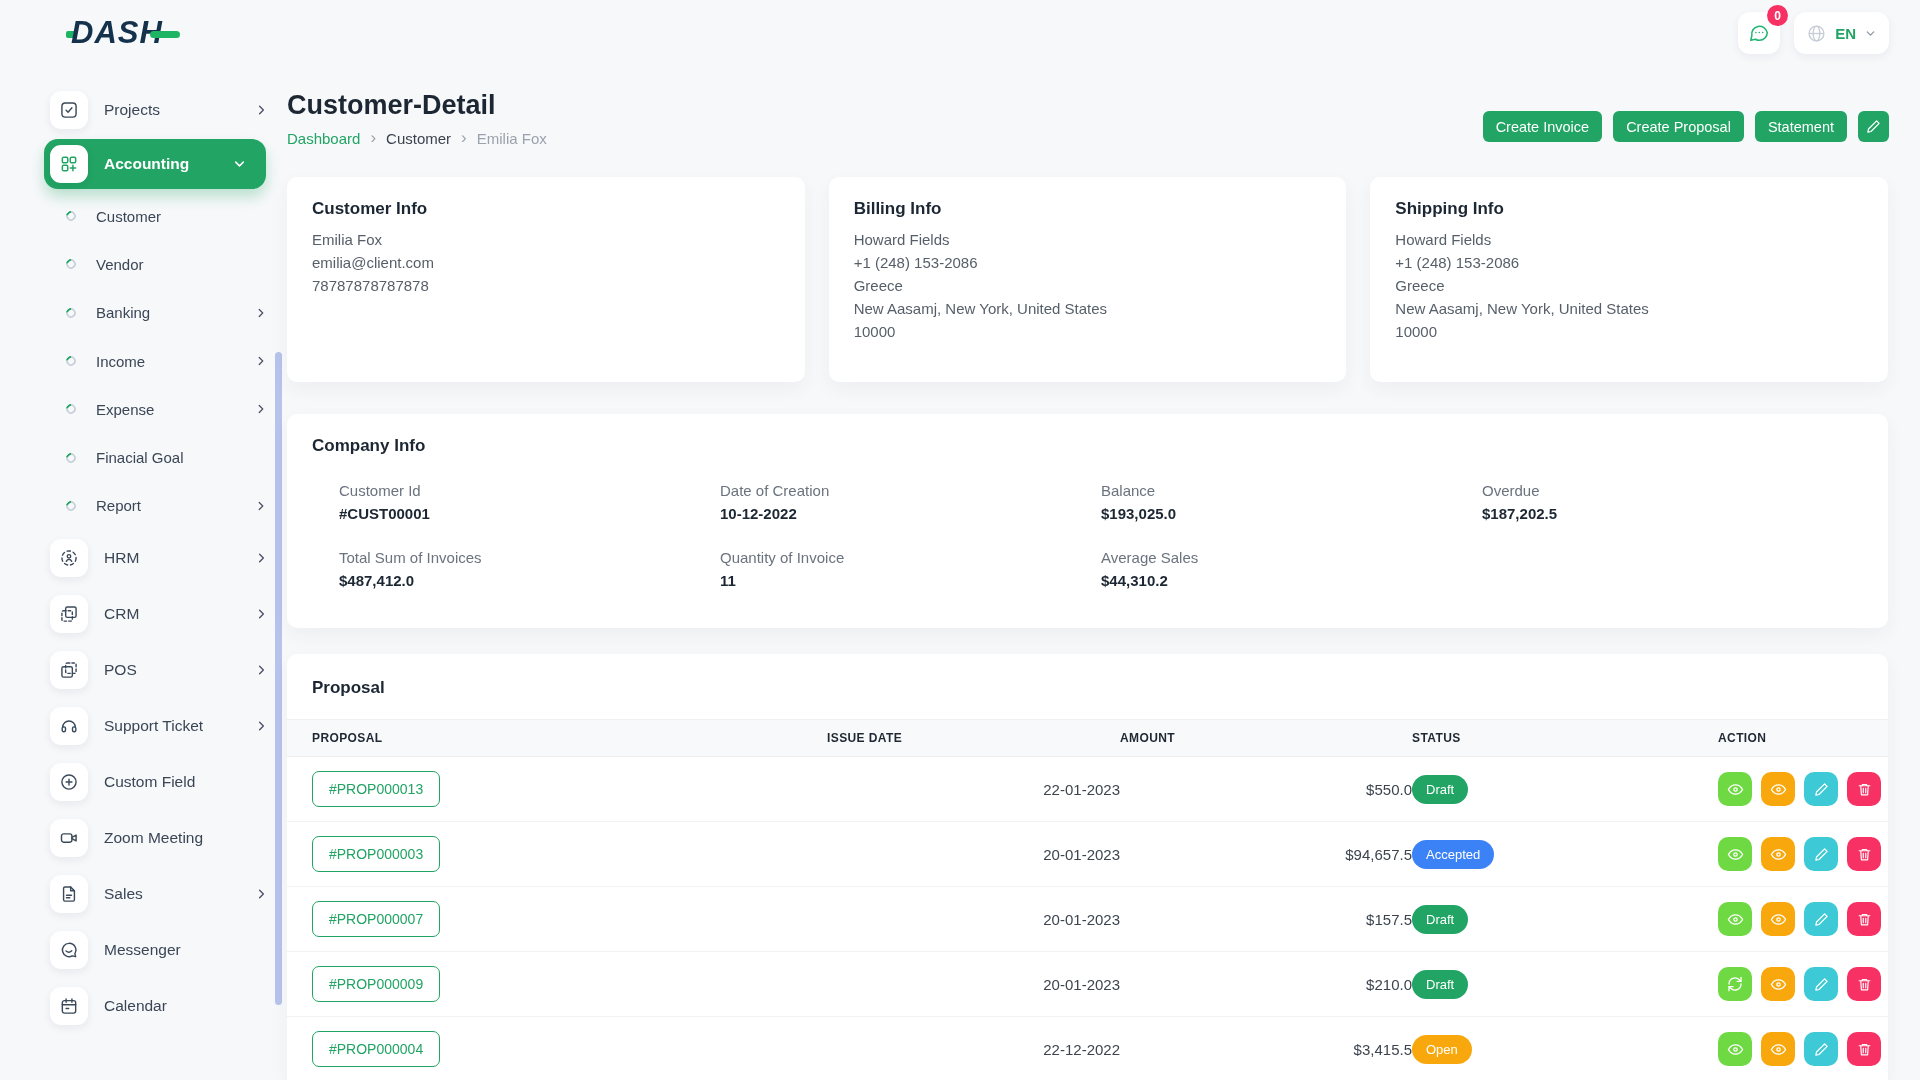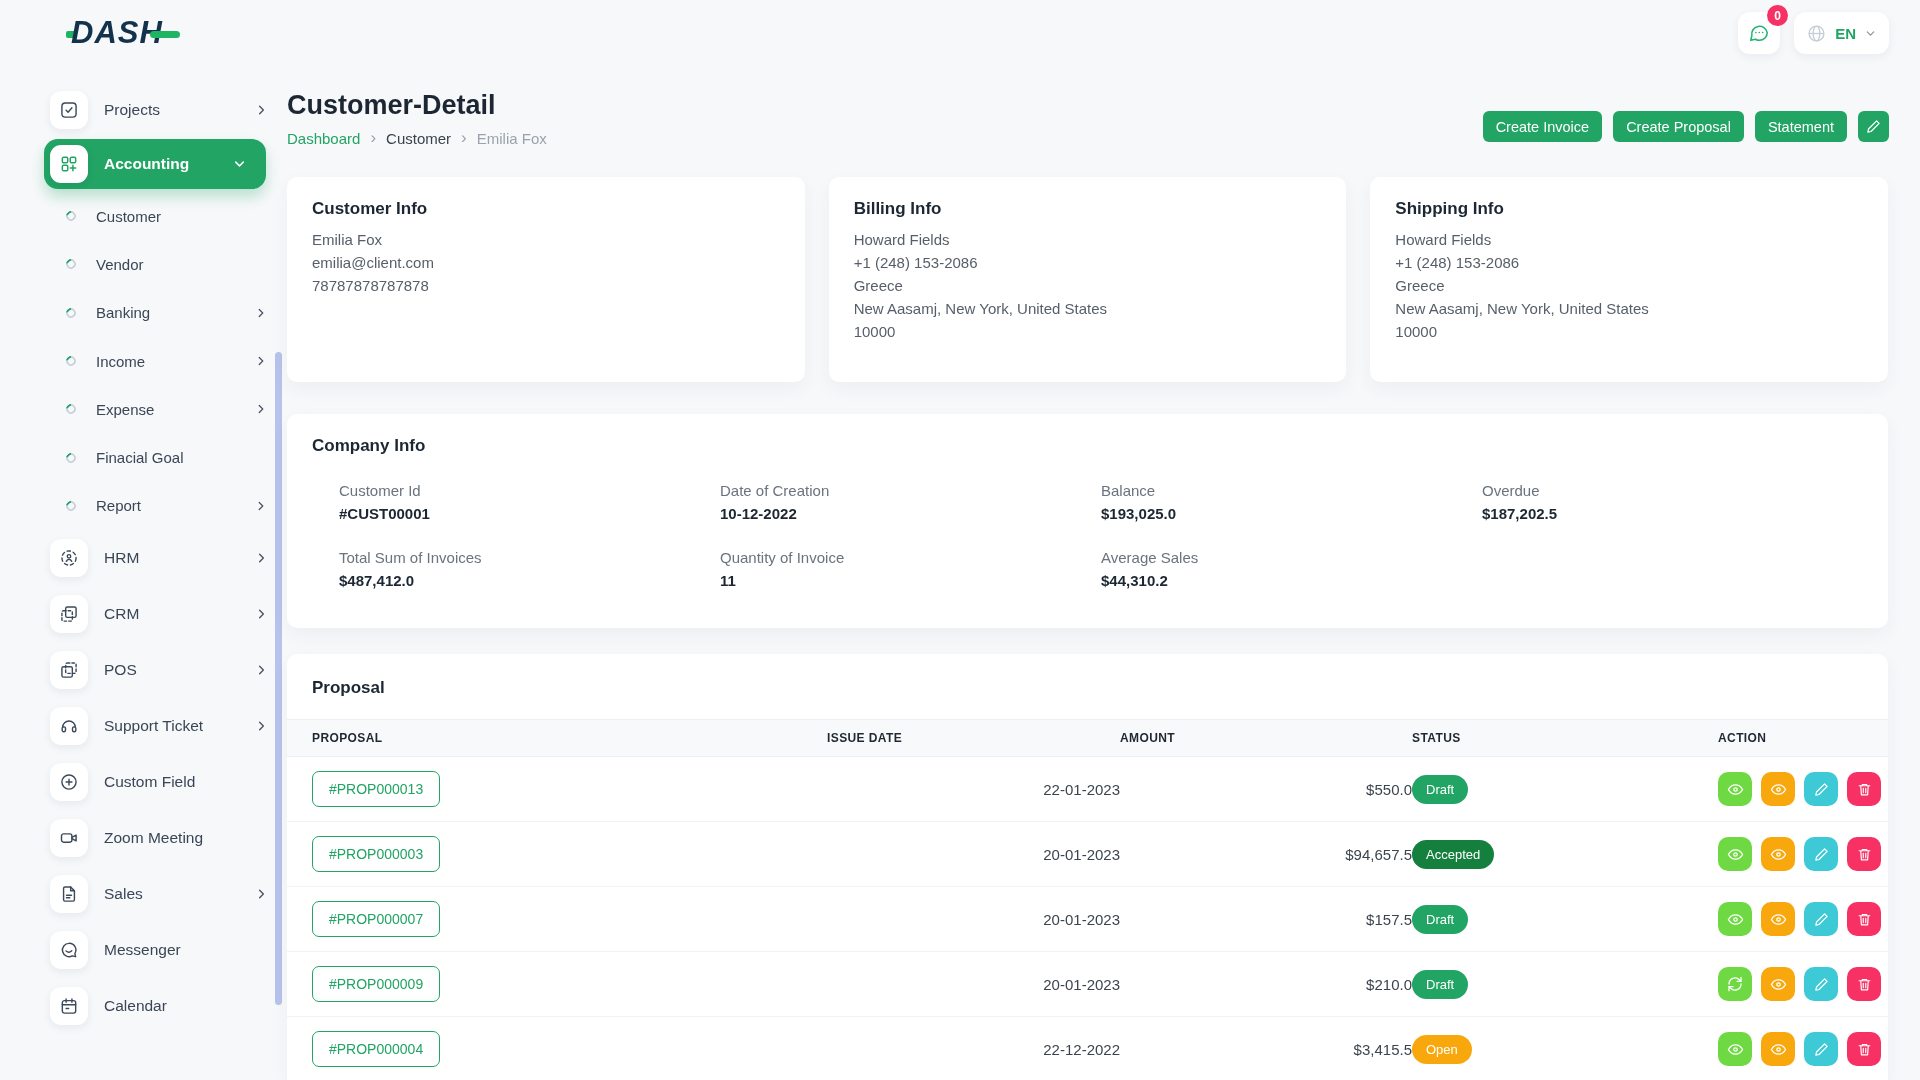--- a/index.html
+++ b/index.html
@@ -84,21 +84,21 @@
   .proposal-title { padding-left: 25px; margin-bottom: 21px; }
   .thead, .trow { display: grid; grid-template-columns: 515px 293px 292px 306px 1fr; align-items: center; padding-left: 25px; }
   .thead { height: 38px; background: #f8f9fb; border-top: 1px solid #eef0f3; border-bottom: 1px solid #eef0f3;
     font-size: 12px; font-weight: 700; letter-spacing: .4px; color: #1f2832; }
   .trow { height: 65px; border-bottom: 1px solid #f0f2f5; }
   .prop-badge { display: inline-block; border: 1px solid #21a464; color: #21a464; background: #fff; border-radius: 7px;
     padding: 9px 16px; font-size: 14px; cursor: pointer; }
   .cell-text { font-size: 15px; color: #3c454f; text-align: right; }
   .status { display: inline-block; padding: 7px 14px; border-radius: 15px; color: #fff; font-size: 13px; }
   .st-green { background: #21a464; }
-  .st-pink { background: #15803d; }
+  .st-pink { background: #3b82f6; }
   .st-orange { background: #f8a80d; }
   .row-actions { display: flex; gap: 9px; }
   .act { width: 34px; height: 34px; border: none; border-radius: 10px; display: flex; align-items: center; justify-content: center; cursor: pointer; }
   .act-lime { background: #6fd944; }
   .act-orange { background: #f8a80d; }
   .act-cyan { background: #3ec9d6; }
   .act-pink { background: #f73164; }
 </style>
 </head>
 <body>

